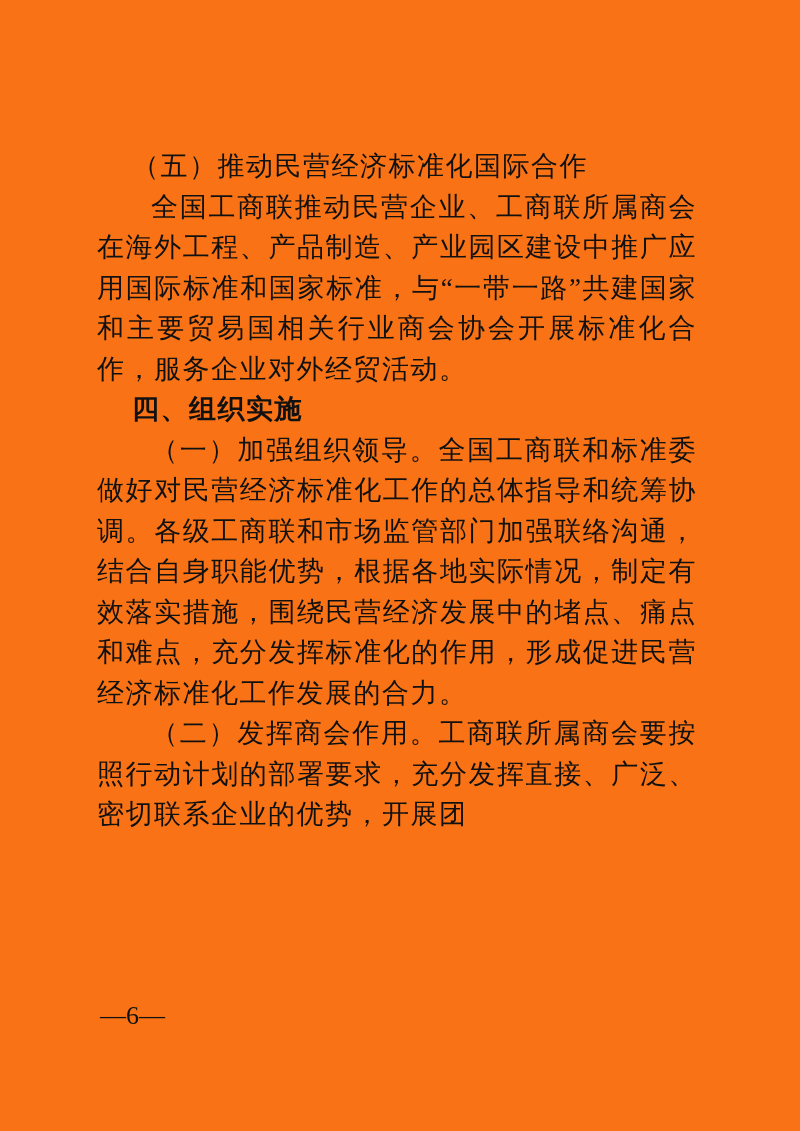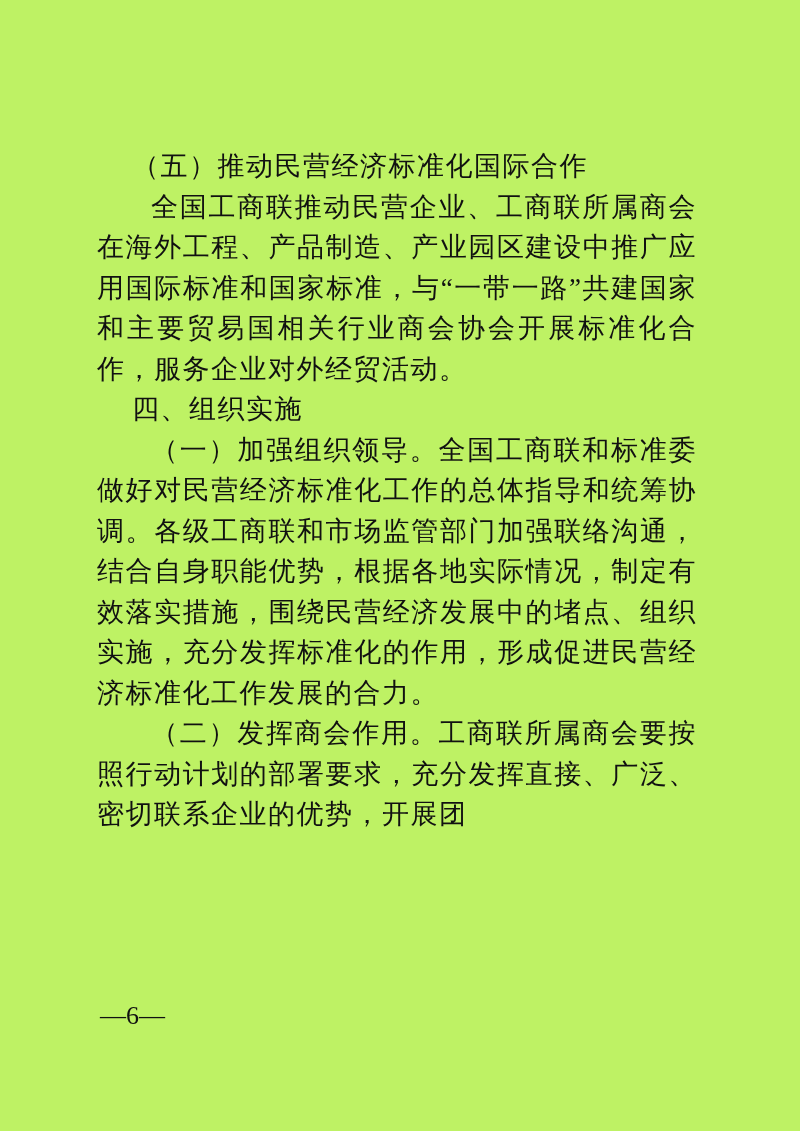--- a/index.html
+++ b/index.html
@@ -5,21 +5,21 @@
   html, body {
     margin: 0;
     padding: 0;
     background: #888;
   }
   .page {
     position: relative;
     width: 800px;
     height: 1131px;
     margin: 0 auto;
-    background: #bef264;
+    background: #f97316;
     overflow: hidden;
     box-sizing: border-box;
     color: #111111;
   }
   .doc-body {
     position: absolute;
     top: 146px;
     left: 97px;
     width: 600px;
   }
@@ -33,21 +33,21 @@
     text-justify: inter-ideograph;
     text-indent: 2em;
     color: #111111;
   }
   .para.subheading-kaiti {
     font-style: normal;
     text-indent: 1.3em;
   }
   .para.heading-bold {
     font-family: "Liberation Sans", "DejaVu Sans", sans-serif;
-    font-weight: normal;
+    font-weight: bold;
     text-indent: 1.3em;
   }
   .page-number {
     position: absolute;
     top: 1001px;
     left: 100px;
     font-family: "Liberation Serif", "DejaVu Serif", serif;
     font-size: 26px;
     line-height: 30px;
     color: #111111;
@@ -55,17 +55,17 @@
   }
 </style>
 </head>
 <body>
 
 <div class="page">
   <div class="doc-body">
     <p class="para subheading-kaiti">（五）推动民营经济标准化国际合作</p>
     <p class="para">全国工商联推动民营企业、工商联所属商会在海外工程、产品制造、产业园区建设中推广应用国际标准和国家标准，与“一带一路”共建国家和主要贸易国相关行业商会协会开展标准化合作，服务企业对外经贸活动。</p>
     <p class="para heading-bold">四、组织实施</p>
-    <p class="para">（一）加强组织领导。全国工商联和标准委做好对民营经济标准化工作的总体指导和统筹协调。各级工商联和市场监管部门加强联络沟通，结合自身职能优势，根据各地实际情况，制定有效落实措施，围绕民营经济发展中的堵点、组织实施，充分发挥标准化的作用，形成促进民营经济标准化工作发展的合力。</p>
+    <p class="para">（一）加强组织领导。全国工商联和标准委做好对民营经济标准化工作的总体指导和统筹协调。各级工商联和市场监管部门加强联络沟通，结合自身职能优势，根据各地实际情况，制定有效落实措施，围绕民营经济发展中的堵点、痛点和难点，充分发挥标准化的作用，形成促进民营经济标准化工作发展的合力。</p>
     <p class="para">（二）发挥商会作用。工商联所属商会要按照行动计划的部署要求，充分发挥直接、广泛、密切联系企业的优势，开展团</p>
   </div>
   <div class="page-number">—6—</div>
 </div>
 
 </body></html>

